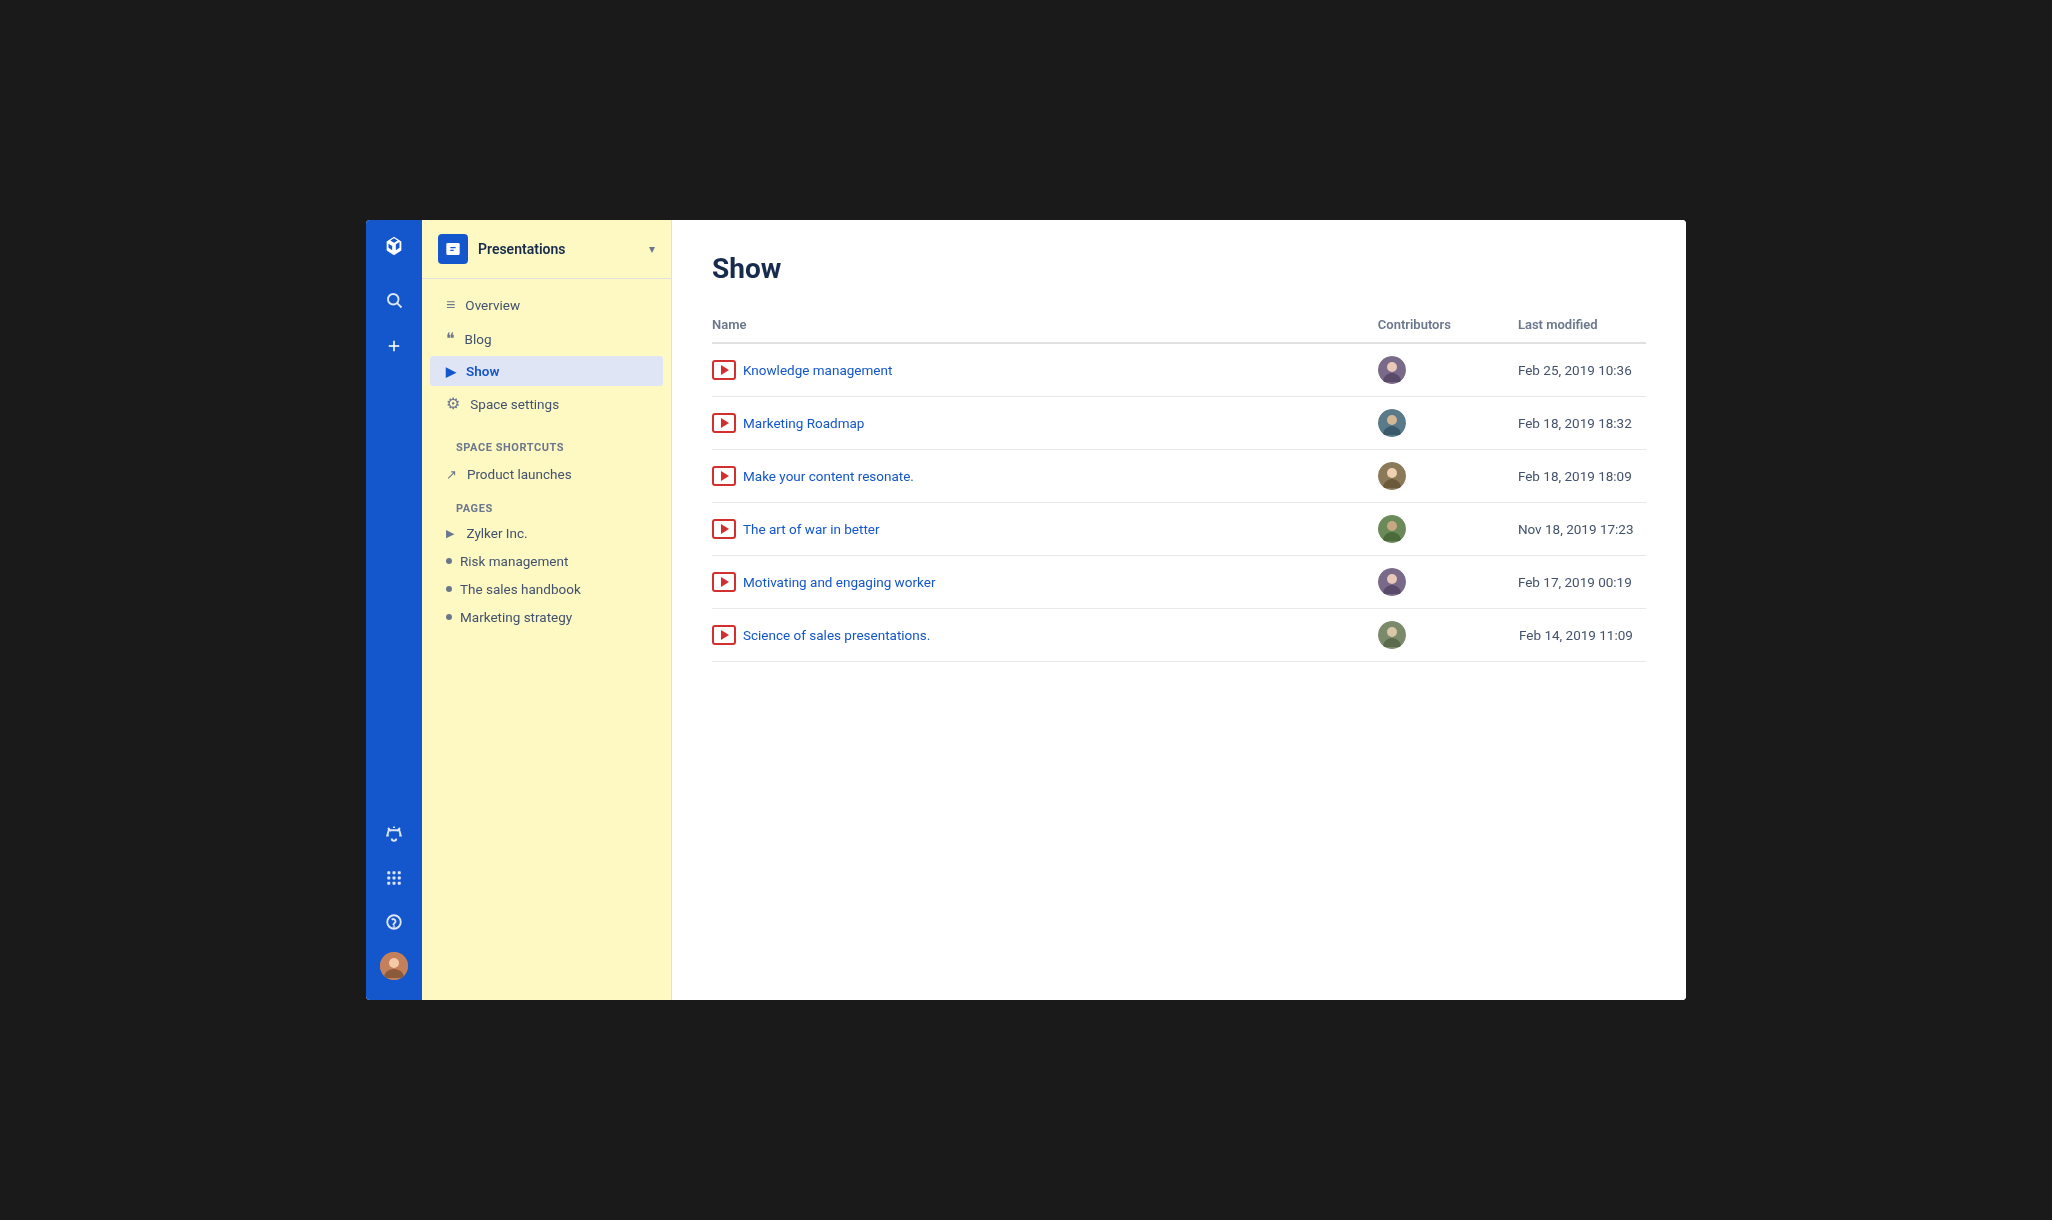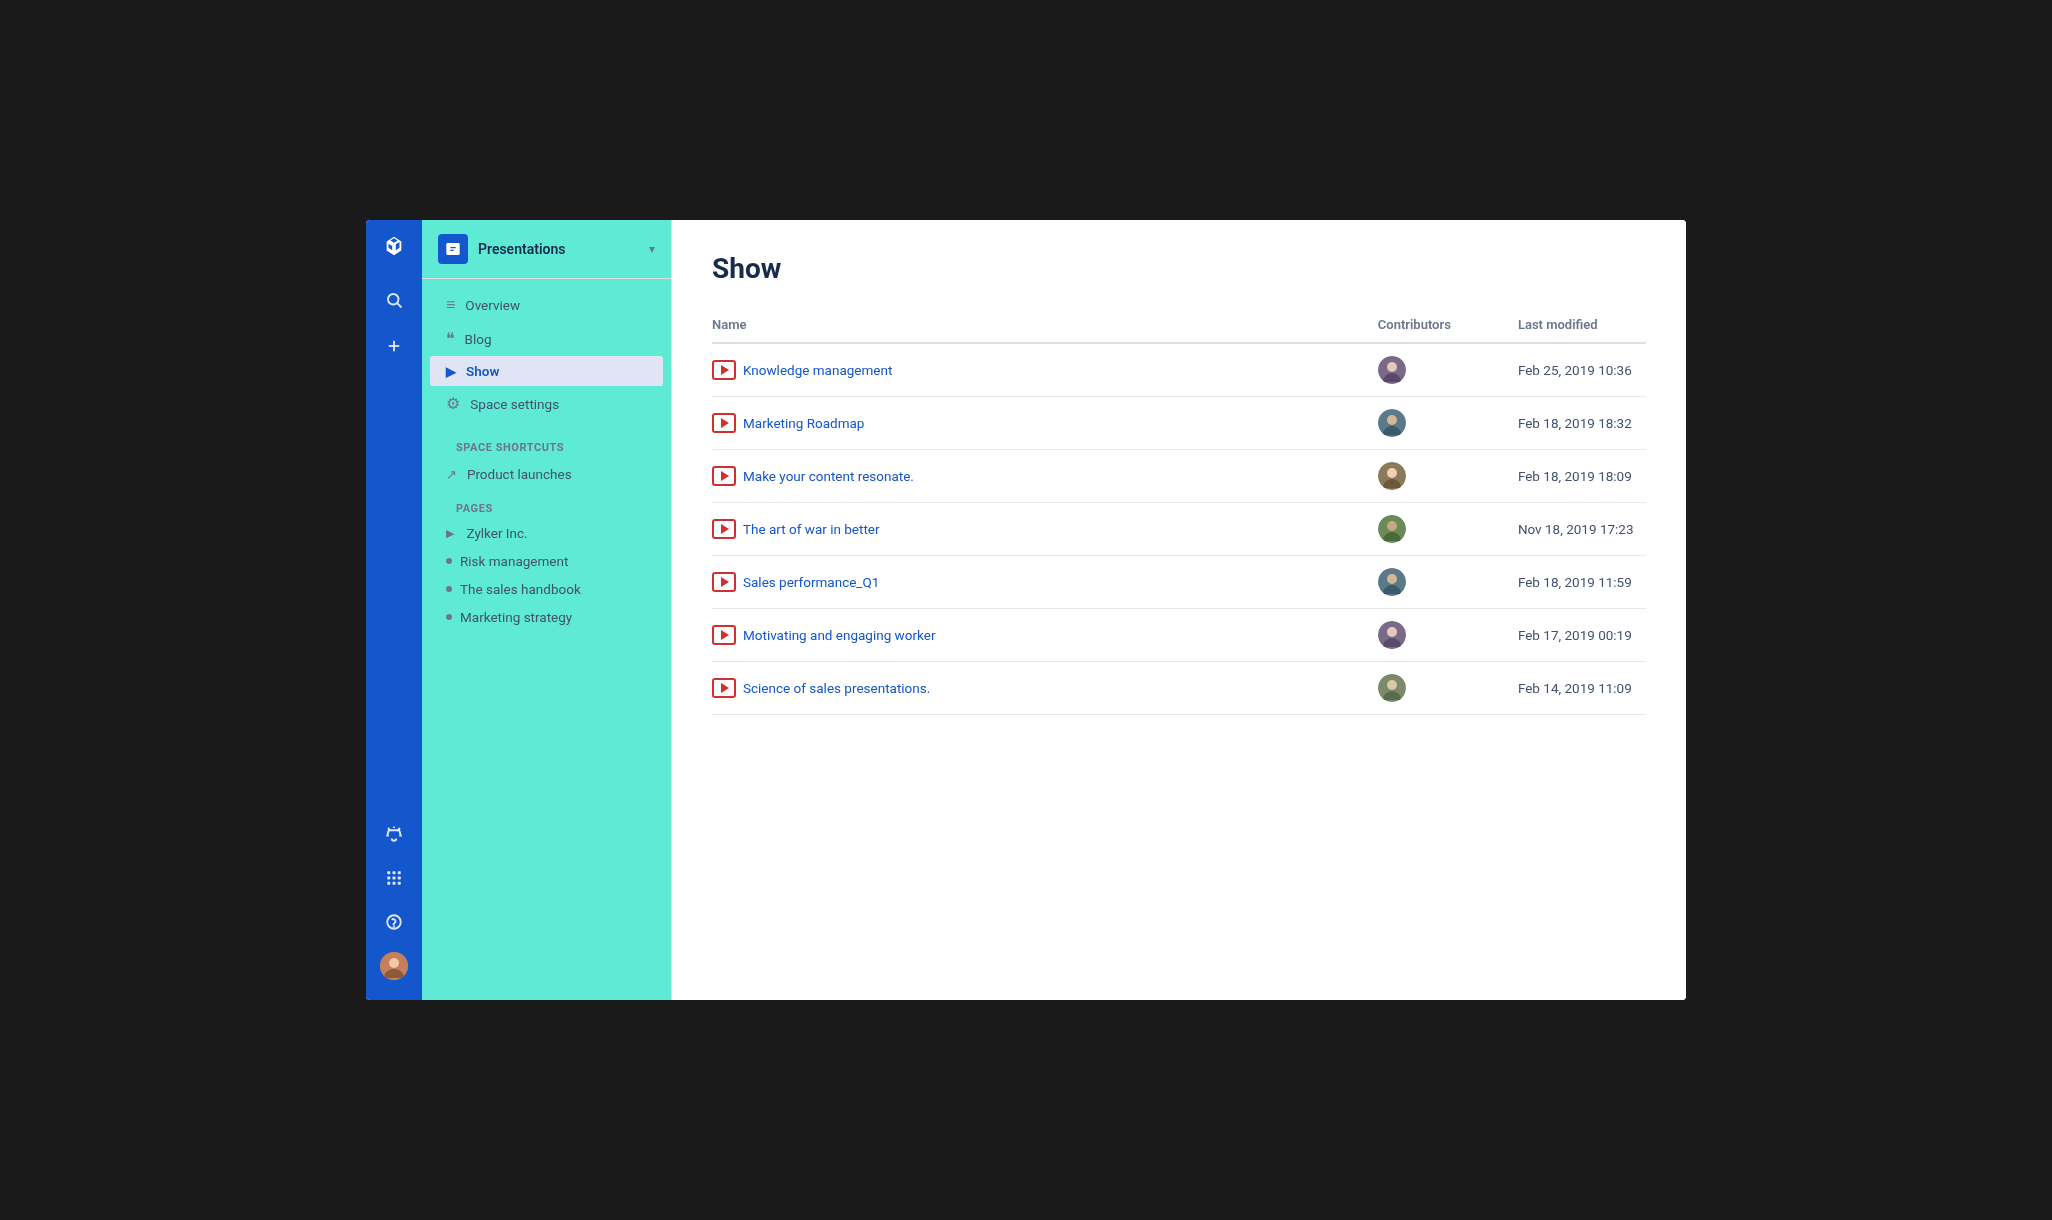--- a/index.html
+++ b/index.html
@@ -9,21 +9,21 @@
     
     .global-nav { width: 56px; background: #1456cb; display: flex; flex-direction: column; align-items: center; padding: 12px 0; flex-shrink: 0; }
     .global-nav-top { flex: 1; display: flex; flex-direction: column; align-items: center; gap: 18px; }
     .global-nav-bottom { display: flex; flex-direction: column; align-items: center; gap: 16px; padding-bottom: 8px; }
     .nav-icon { width: 28px; height: 28px; display: flex; align-items: center; justify-content: center; cursor: pointer; color: rgba(255,255,255,0.85); font-size: 18px; border-radius: 4px; }
     .nav-logo { color: white; font-size: 22px; margin-bottom: 8px; }
     .avatar-small { width: 28px; height: 28px; border-radius: 50%; background: #c4805a; display: flex; align-items: center; justify-content: center; overflow: hidden; }
     .avatar-small svg { width: 28px; height: 28px; }
 
     
-    .sidebar { width: 250px; background: #5eead4; border-right: 1px solid #e0e0e0; display: flex; flex-direction: column; flex-shrink: 0; overflow-y: auto; }
+    .sidebar { width: 250px; background: #fef9c3; border-right: 1px solid #e0e0e0; display: flex; flex-direction: column; flex-shrink: 0; overflow-y: auto; }
     .sidebar-header { display: flex; align-items: center; padding: 14px 16px; gap: 10px; border-bottom: 1px solid #e0e0e0; }
     .space-icon { width: 30px; height: 30px; background: #1456cb; border-radius: 4px; display: flex; align-items: center; justify-content: center; color: white; font-size: 14px; flex-shrink: 0; }
     .space-title { font-size: 14px; font-weight: 600; color: #172b4d; flex: 1; }
     .chevron-icon { color: #6b778c; font-size: 12px; }
     .sidebar-nav { padding: 8px 0; }
     .sidebar-item { display: flex; align-items: center; padding: 7px 16px; gap: 10px; cursor: pointer; font-size: 13.5px; color: #42526e; border-radius: 3px; margin: 1px 8px; }
     .sidebar-item.active { background: #e0e5f5; color: #1456cb; font-weight: 600; }
     .sidebar-item .item-icon { font-size: 16px; color: #6b778c; }
     .sidebar-item.active .item-icon { color: #1456cb; }
     .section-label { font-size: 11px; font-weight: 700; color: #6b778c; text-transform: uppercase; letter-spacing: 0.05em; padding: 12px 16px 4px; margin-left: 18px; }
@@ -36,21 +36,21 @@
     .main { flex: 1; background: #fff; overflow-y: auto; display: flex; flex-direction: column; }
     .main-content { padding: 32px 40px; }
     .page-title { font-size: 28px; font-weight: 700; color: #172b4d; margin-bottom: 24px; }
     
     
     .table { width: 100%; border-collapse: collapse; }
     .table th { font-size: 13px; font-weight: 600; color: #6b778c; text-align: left; padding: 8px 12px 10px; border-bottom: 2px solid #e0e0e0; }
     .table th:first-child { padding-left: 0; }
     .table td { padding: 12px 12px; border-bottom: 1px solid #e8e8e8; vertical-align: middle; font-size: 13.5px; }
     .table td:first-child { padding-left: 0; }
-    .table tr:last-child td { border-bottom: 1px solid #e8e8e8; }
+    .table tr:last-child td { border-bottom: 1px solid #e8e8e8; text-align: center; }
     .file-row { display: flex; align-items: center; gap: 7px; }
     .file-icon { width: 24px; height: 20px; border: 2px solid #d32f2f; border-radius: 3px; display: flex; align-items: center; justify-content: center; flex-shrink: 0; }
     .play-triangle { width: 0; height: 0; border-top: 5px solid transparent; border-bottom: 5px solid transparent; border-left: 8px solid #d32f2f; margin-left: 1px; }
     .file-link { color: #1456cb; text-decoration: none; font-size: 13.5px; }
     .contributor-avatar { width: 28px; height: 28px; border-radius: 50%; background: #ddd; overflow: hidden; display: flex; align-items: center; justify-content: center; }
     .contributor-avatar svg { width: 28px; height: 28px; }
     .date-text { color: #42526e; font-size: 13px; }
     .name-col { width: 70%; margin-left: 24px; }
     .contrib-col { width: 15%; }
     .modified-col { width: 15%; margin-top: 40px; }
@@ -264,40 +264,20 @@
       </div>
     </td>
     <td class="date-text">Nov 18, 2019 17:23</td>
   </tr>
             <tr>
     <td>
       <div class="file-row">
         <div class="file-icon">
           <div class="play-triangle"></div>
         </div>
-        <a href="#" class="file-link">Sales performance_Q1</a>
-      </div>
-    </td>
-    <td>
-      <div class="contributor-avatar">
-        <svg viewBox="0 0 28 28" fill="none">
-                    <circle cx="14" cy="14" r="14" fill="#5a7a8a"></circle>
-                    <circle cx="14" cy="11" r="5" fill="#d4b896"></circle>
-                    <path d="M5 26c0-5.5 4.5-9 9-9s9 3.5 9 9" fill="#3a5a6a"></path>
-                  </svg>
-      </div>
-    </td>
-    <td class="date-text">Feb 18, 2019 11:59</td>
-  </tr>
-            <tr>
-    <td>
-      <div class="file-row">
-        <div class="file-icon">
-          <div class="play-triangle"></div>
-        </div>
         <a href="#" class="file-link">Motivating and engaging worker</a>
       </div>
     </td>
     <td>
       <div class="contributor-avatar">
         <svg viewBox="0 0 28 28" fill="none">
                     <circle cx="14" cy="14" r="14" fill="#7a6a8a"></circle>
                     <circle cx="14" cy="11" r="5" fill="#e8c8b8"></circle>
                     <path d="M5 26c0-5.5 4.5-9 9-9s9 3.5 9 9" fill="#5a4a6a"></path>
                   </svg>

